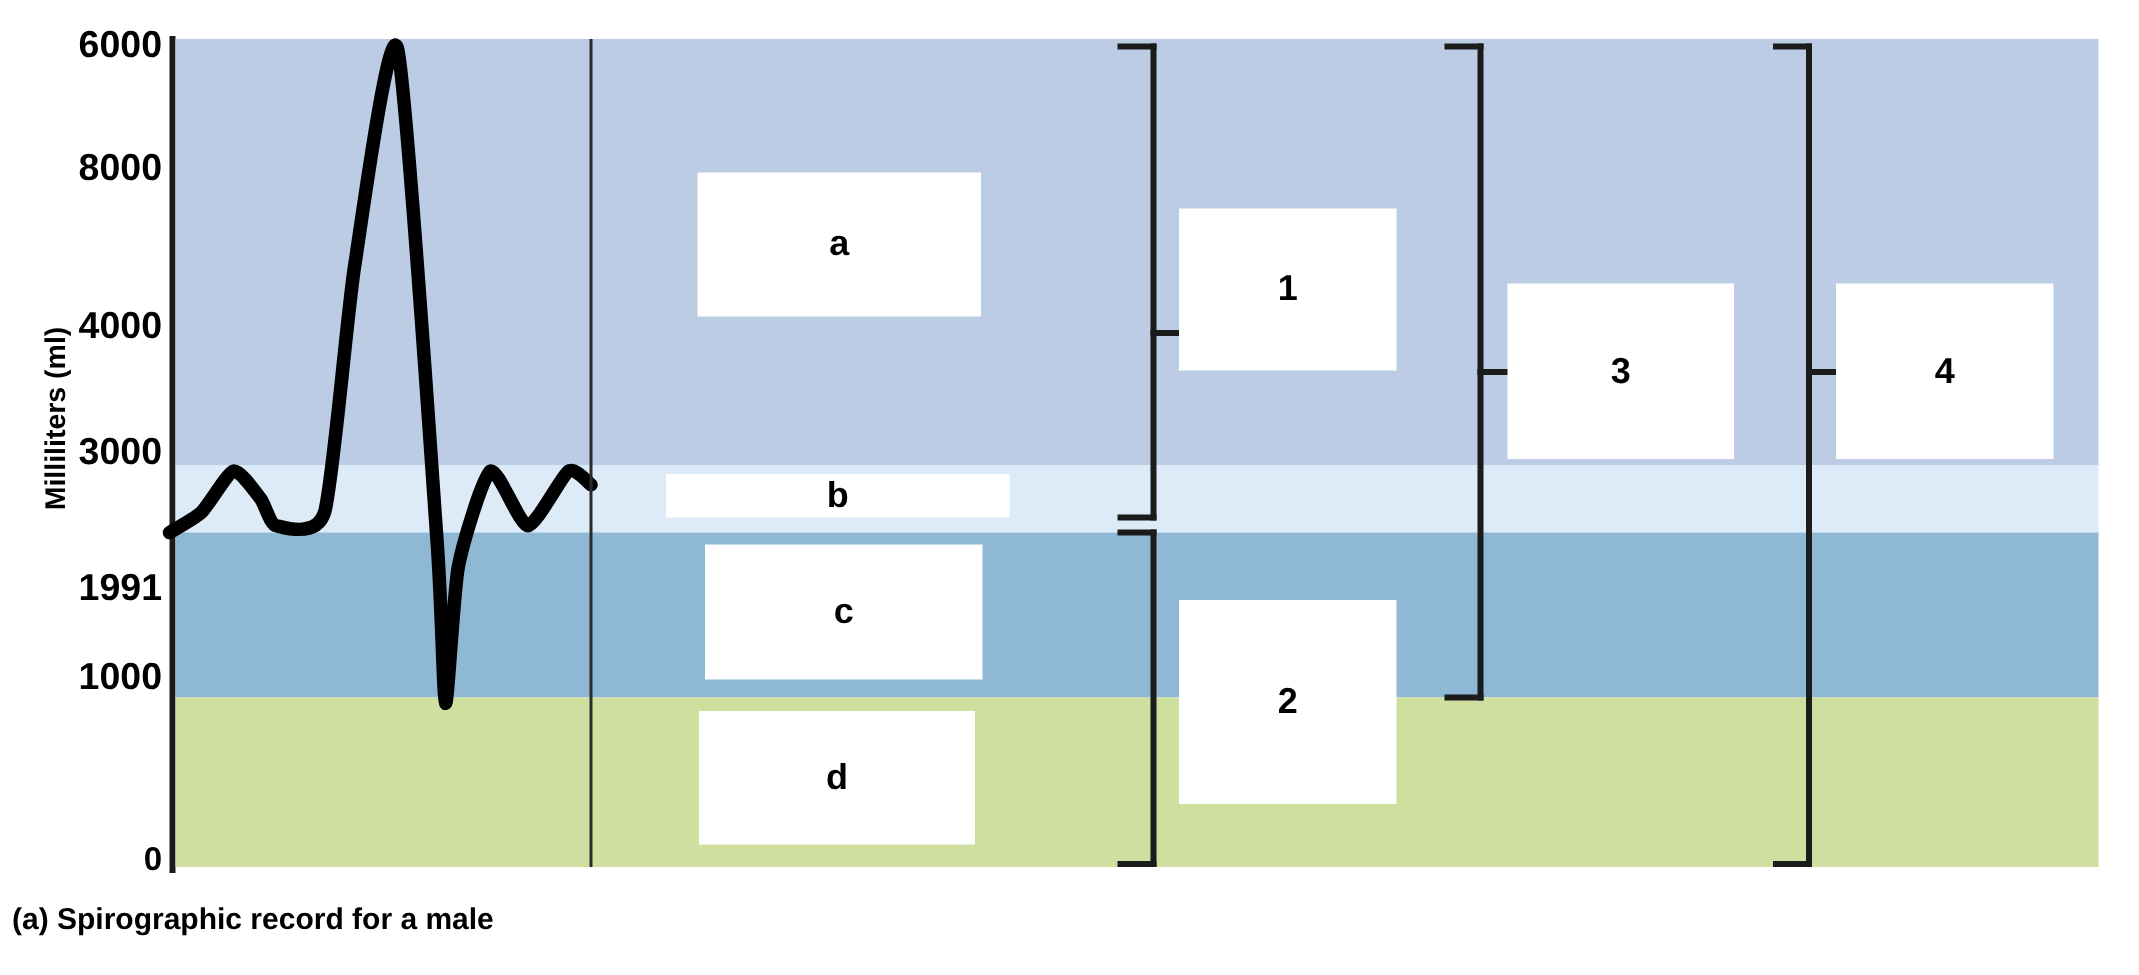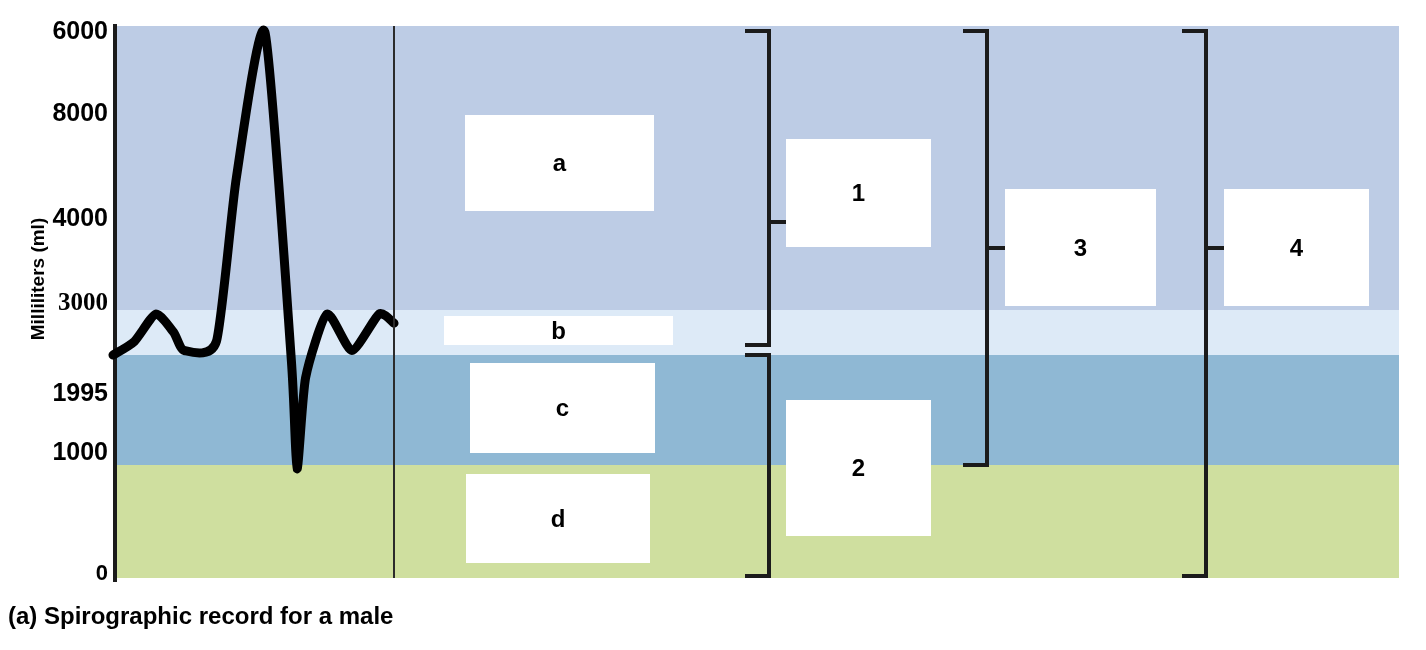--- a/index.html
+++ b/index.html
@@ -151,39 +151,39 @@
   #bracket-3 { left: 963px;  top: 29px;  width: 48px;  height: 438px; }
   #bracket-3 .arm-mid { top: 217px; }
   #bracket-4 { left: 1182px; top: 29px;  width: 48px;  height: 549px; }
   #bracket-4 .arm-mid { top: 217px; }
 
   
   #caption {
     position: absolute;
     left: 8px;
     top: 602px;
-    font-size: 24px;
+    font-size: 20px;
     font-weight: bold;
     color: #000;
     white-space: nowrap;
   }
 </style>
 </head>
 <body>
 
 <div id="figure">
 
   <div id="y-axis-title">Milliliters (ml)</div>
 
   <div id="y-tick-wrap">
       <div class="y-tick-label" style="top: 18px;">6000</div>
       <div class="y-tick-label" style="top: 100px;">8000</div>
       <div class="y-tick-label" style="top: 185px; margin-top: 20px;">4000</div>
-      <div class="y-tick-label" style="top: 289px; font-family: Liberation Serif, serif;">3000</div>
-      <div class="y-tick-label" style="top: 380px;">1995</div>
+      <div class="y-tick-label" style="top: 289px;">3000</div>
+      <div class="y-tick-label" style="top: 380px;">1991</div>
       <div class="y-tick-label" style="top: 439px;">1000</div>
       <div class="y-tick-label" style="top: 562px; font-size: 22px;">0</div>
     </div>
 
   <div id="axis-line"></div>
 
   <div id="plot">
     <div class="band" id="band-irv"></div>
     <div class="band" id="band-tv"></div>
     <div class="band" id="band-erv"></div>

